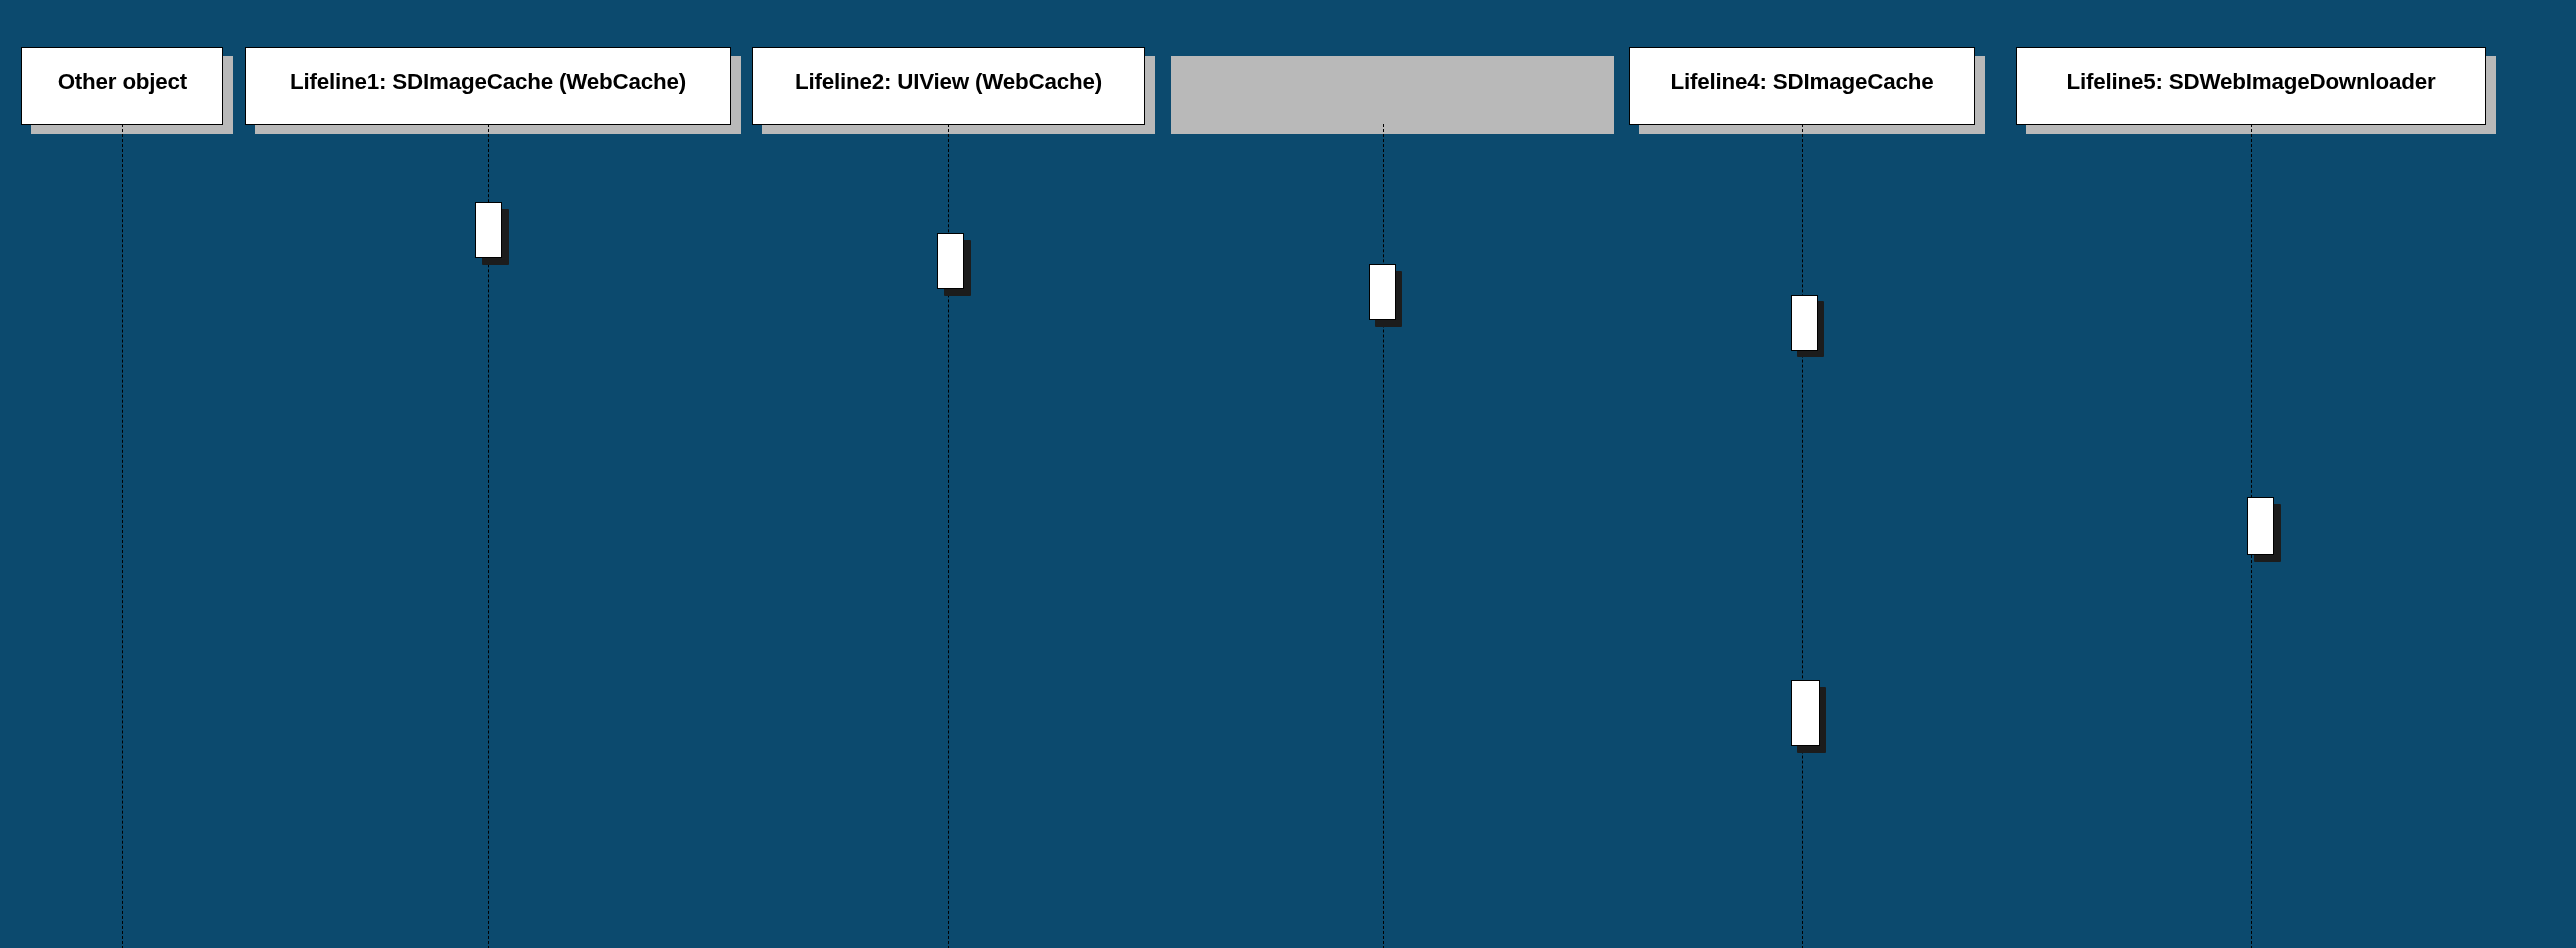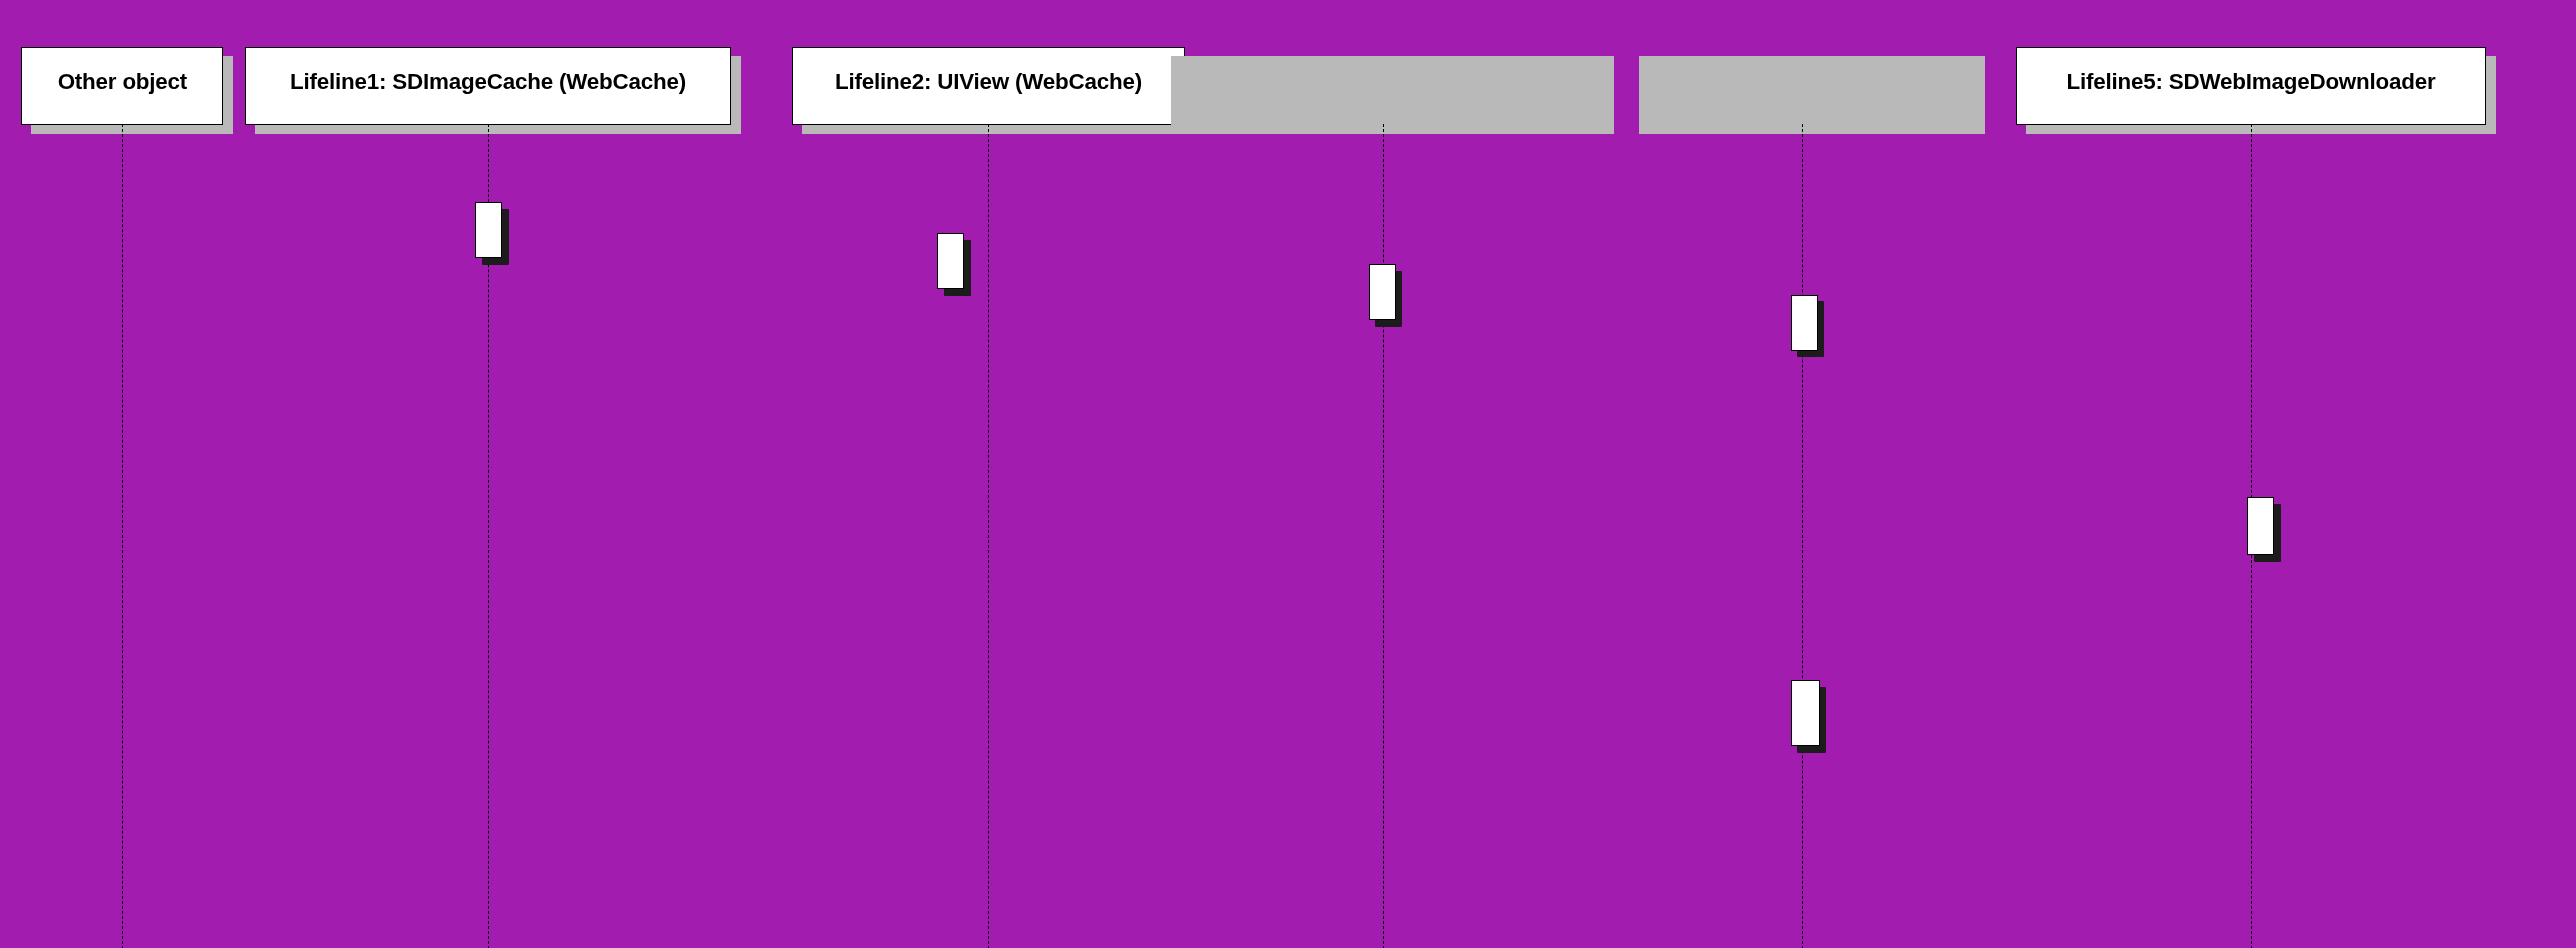--- a/index.html
+++ b/index.html
@@ -9,21 +9,21 @@
     background: #000000;
   }
   body {
     font-family: "Liberation Sans", sans-serif;
   }
 
   #diagram-canvas {
     position: relative;
     width: 2576px;
     height: 949px;
-    background: #a21caf;
+    background: #0c4a6e;
     overflow: hidden;
   }
 
   
   .lifeline {
     position: absolute;
     top: 0;
     height: 949px;
   }
 
@@ -96,33 +96,36 @@
         </div>
         <div class="lifeline-stem" style="left: 101px; top: 124px;"></div>
       </div>
       <div class="lifeline" style="left: 245px; width: 486px;">
         <div class="lifeline-head-shadow" style="top: 56px; height: 78px;"></div>
         <div class="lifeline-head" style="top: 47px; height: 78px;">
           <div class="lifeline-head-label">Lifeline1: SDImageCache (WebCache)</div>
         </div>
         <div class="lifeline-stem" style="left: 243px; top: 124px;"></div>
       </div>
-      <div class="lifeline" style="left: 792px; width: 393px;">
+      <div class="lifeline" style="left: 752px; width: 393px;">
         <div class="lifeline-head-shadow" style="top: 56px; height: 78px;"></div>
         <div class="lifeline-head" style="top: 47px; height: 78px;">
           <div class="lifeline-head-label">Lifeline2: UIView (WebCache)</div>
         </div>
         <div class="lifeline-stem" style="left: 196px; top: 124px;"></div>
       </div>
       <div class="lifeline" style="left: 1161px; width: 443px;">
         <div class="lifeline-head-shadow" style="top: 56px; height: 78px;"></div>
         <div class="lifeline-stem" style="left: 222px; top: 124px;"></div>
       </div>
       <div class="lifeline" style="left: 1629px; width: 346px;">
         <div class="lifeline-head-shadow" style="top: 56px; height: 78px;"></div>
+        <div class="lifeline-head" style="top: 47px; height: 78px;">
+          <div class="lifeline-head-label">Lifeline4: SDImageCache</div>
+        </div>
         <div class="lifeline-stem" style="left: 173px; top: 124px;"></div>
       </div>
       <div class="lifeline" style="left: 2016px; width: 470px;">
         <div class="lifeline-head-shadow" style="top: 56px; height: 78px;"></div>
         <div class="lifeline-head" style="top: 47px; height: 78px;">
           <div class="lifeline-head-label">Lifeline5: SDWebImageDownloader</div>
         </div>
         <div class="lifeline-stem" style="left: 235px; top: 124px;"></div>
       </div>
     </div>

